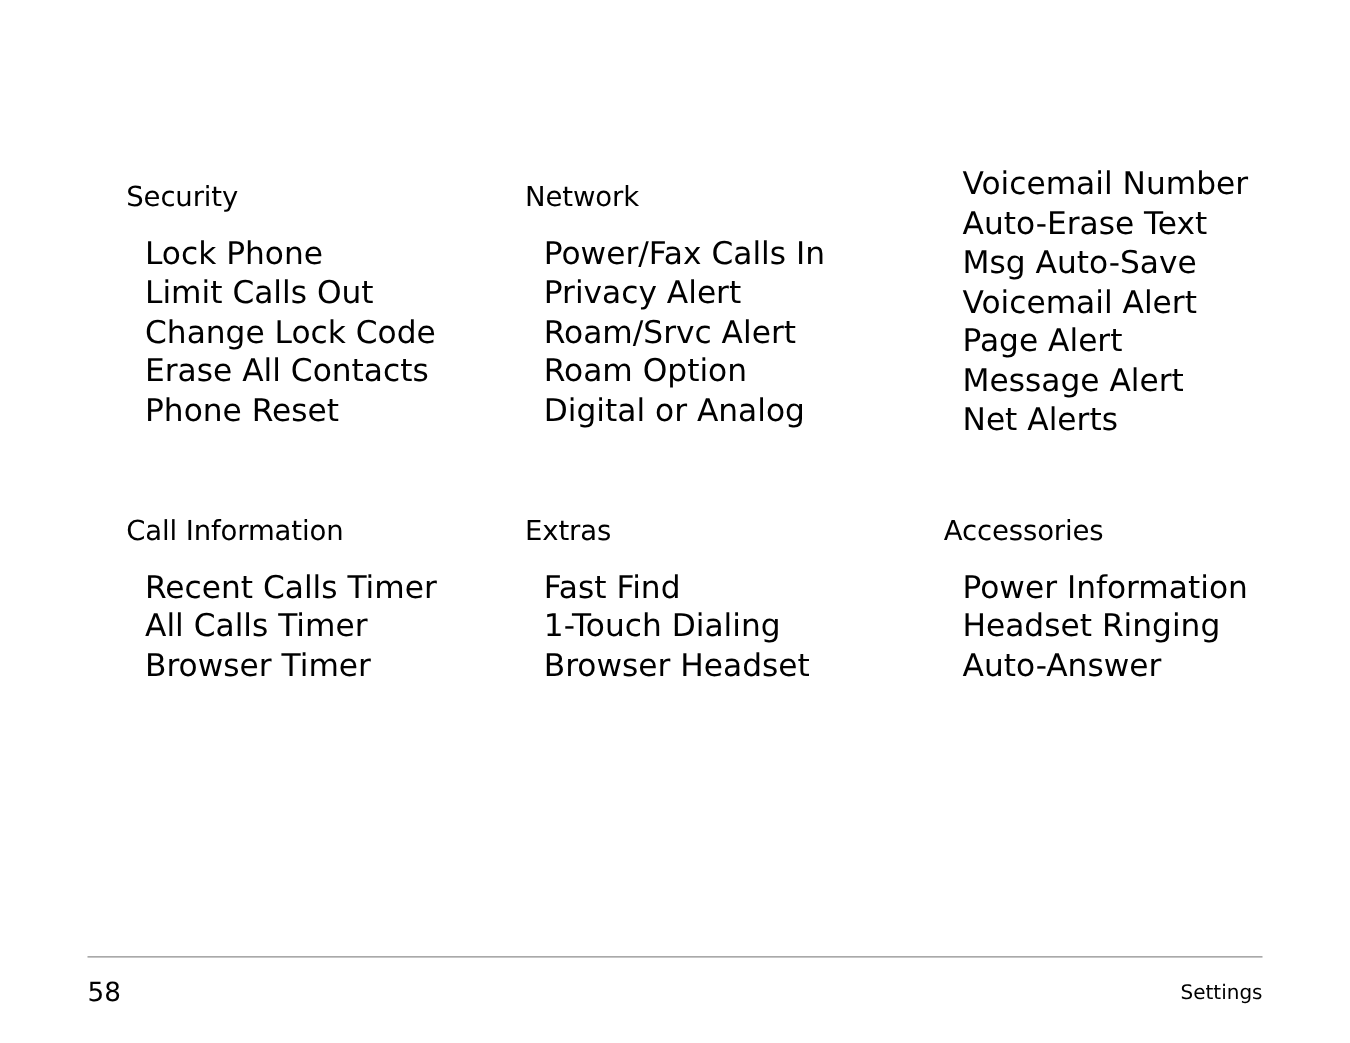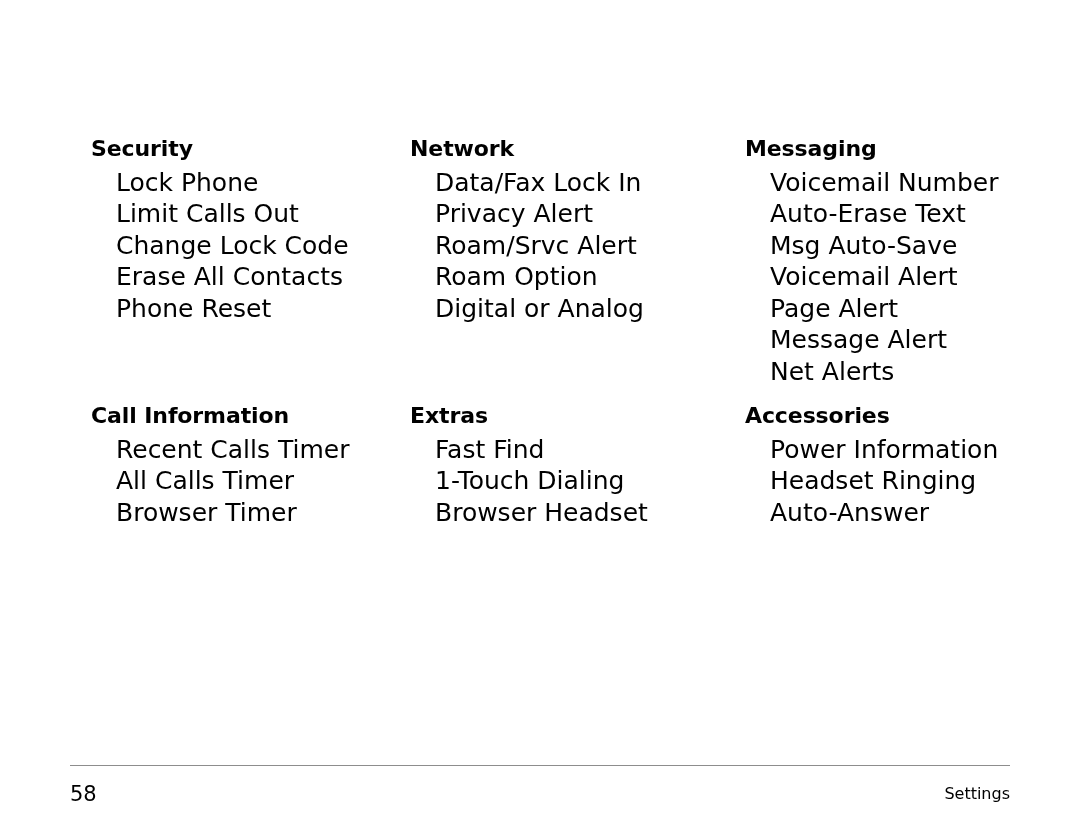--- a/index.html
+++ b/index.html
@@ -42,24 +42,24 @@
   .section {
     
     break-inside: avoid;
   }
   .menu-grid > .section.row-one {
     height: 267px;
   }
 
   .section-title {
     font-size: 22px;
-    font-weight: bold;
+    font-weight: normal;
     line-height: 31.5px;
     letter-spacing: -0.1px;
-    margin: 2px;
+    margin: 12px;
     padding: 0;
     white-space: nowrap;
   }
 
   .section-items {
     list-style: none;
     margin: 0;
     padding: 0 0 0 27px;
   }
 
@@ -117,29 +117,28 @@
           <li class="section-item">Lock Phone</li>
           <li class="section-item">Limit Calls Out</li>
           <li class="section-item">Change Lock Code</li>
           <li class="section-item">Erase All Contacts</li>
           <li class="section-item">Phone Reset</li>
         </ul>
       </div>
       <div class="section row-one">
         <div class="section-title">Network</div>
         <ul class="section-items">
-          <li class="section-item">Data/Fax Lock In</li>
+          <li class="section-item">Power/Fax Calls In</li>
           <li class="section-item">Privacy Alert</li>
           <li class="section-item">Roam/Srvc Alert</li>
           <li class="section-item">Roam Option</li>
           <li class="section-item">Digital or Analog</li>
         </ul>
       </div>
       <div class="section row-one">
-        <div class="section-title">Messaging</div>
         <ul class="section-items">
           <li class="section-item">Voicemail Number</li>
           <li class="section-item">Auto-Erase Text</li>
           <li class="section-item">Msg Auto-Save</li>
           <li class="section-item">Voicemail Alert</li>
           <li class="section-item">Page Alert</li>
           <li class="section-item">Message Alert</li>
           <li class="section-item">Net Alerts</li>
         </ul>
       </div>

